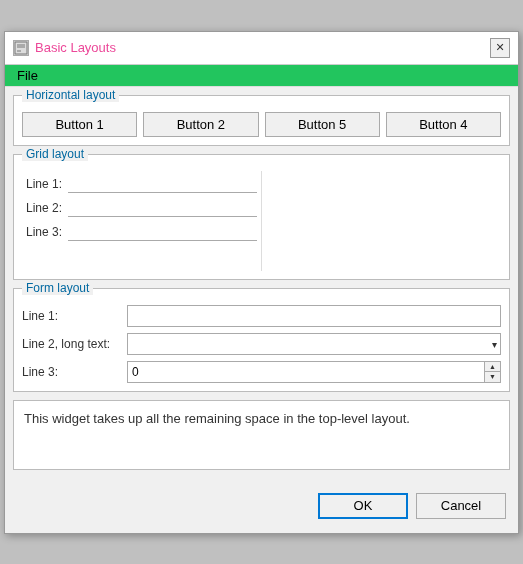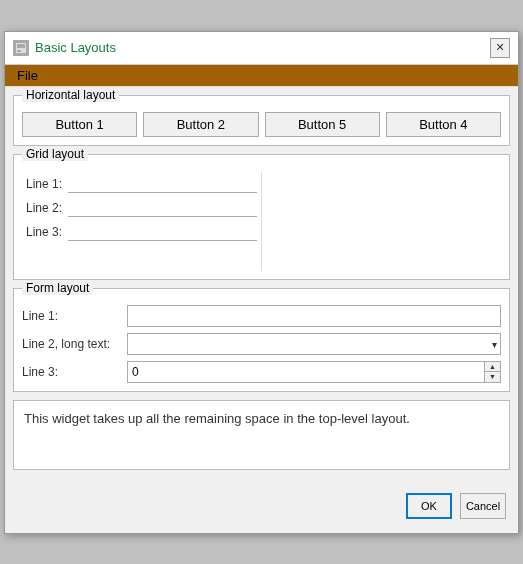--- a/index.html
+++ b/index.html
@@ -48,39 +48,39 @@
       border: 1px solid #aaa;
       display: flex;
       align-items: center;
       justify-content: center;
       font-size: 9px;
     }
 
     .title-text {
       font-weight: normal;
       font-size: 13px;
-      color: #15803d;
+      color: #ec4899;
     }
 
     .close-btn {
       width: 20px;
       height: 20px;
       border: 1px solid #999;
       background: #f0f0f0;
       cursor: pointer;
       display: flex;
       align-items: center;
       justify-content: center;
       font-size: 11px;
       color: #333;
     }
 
     .menu-bar {
       padding: 3px 8px;
-      background: #a16207;
+      background: #22c55e;
       border-bottom: 1px solid #ddd;
     }
 
     .menu-bar span {
       cursor: pointer;
       padding: 2px 4px;
     }
 
     .window-body {
       padding: 8px;
@@ -95,21 +95,21 @@
       padding-top: 16px;
     }
 
     .group-box-title {
       position: absolute;
       top: -8px;
       left: 8px;
       background: #f0f0f0;
       padding: 0 4px;
       font-size: 12px;
-      color: #000000;
+      color: #0369a1;
     }
 
     
     .horizontal-layout {
       display: flex;
       gap: 6px;
     }
 
     .hbutton {
       flex: 1;
@@ -272,26 +272,26 @@
 
     
     .button-row {
       display: flex;
       justify-content: flex-end;
       gap: 8px;
       padding: 4px 4px 6px 4px;
     }
 
     .dialog-btn {
-      width: 46px;
+      width: 90px;
       height: 26px;
       background: #f0f0f0;
       border: 1px solid #aaa;
       cursor: pointer;
-      font-size: 11px;
+      font-size: 13px;
       text-align: center;
     }
 
     .dialog-btn.ok {
       border: 2px solid #0078d4;
     }
   </style>
 </head>
 <body>
 

